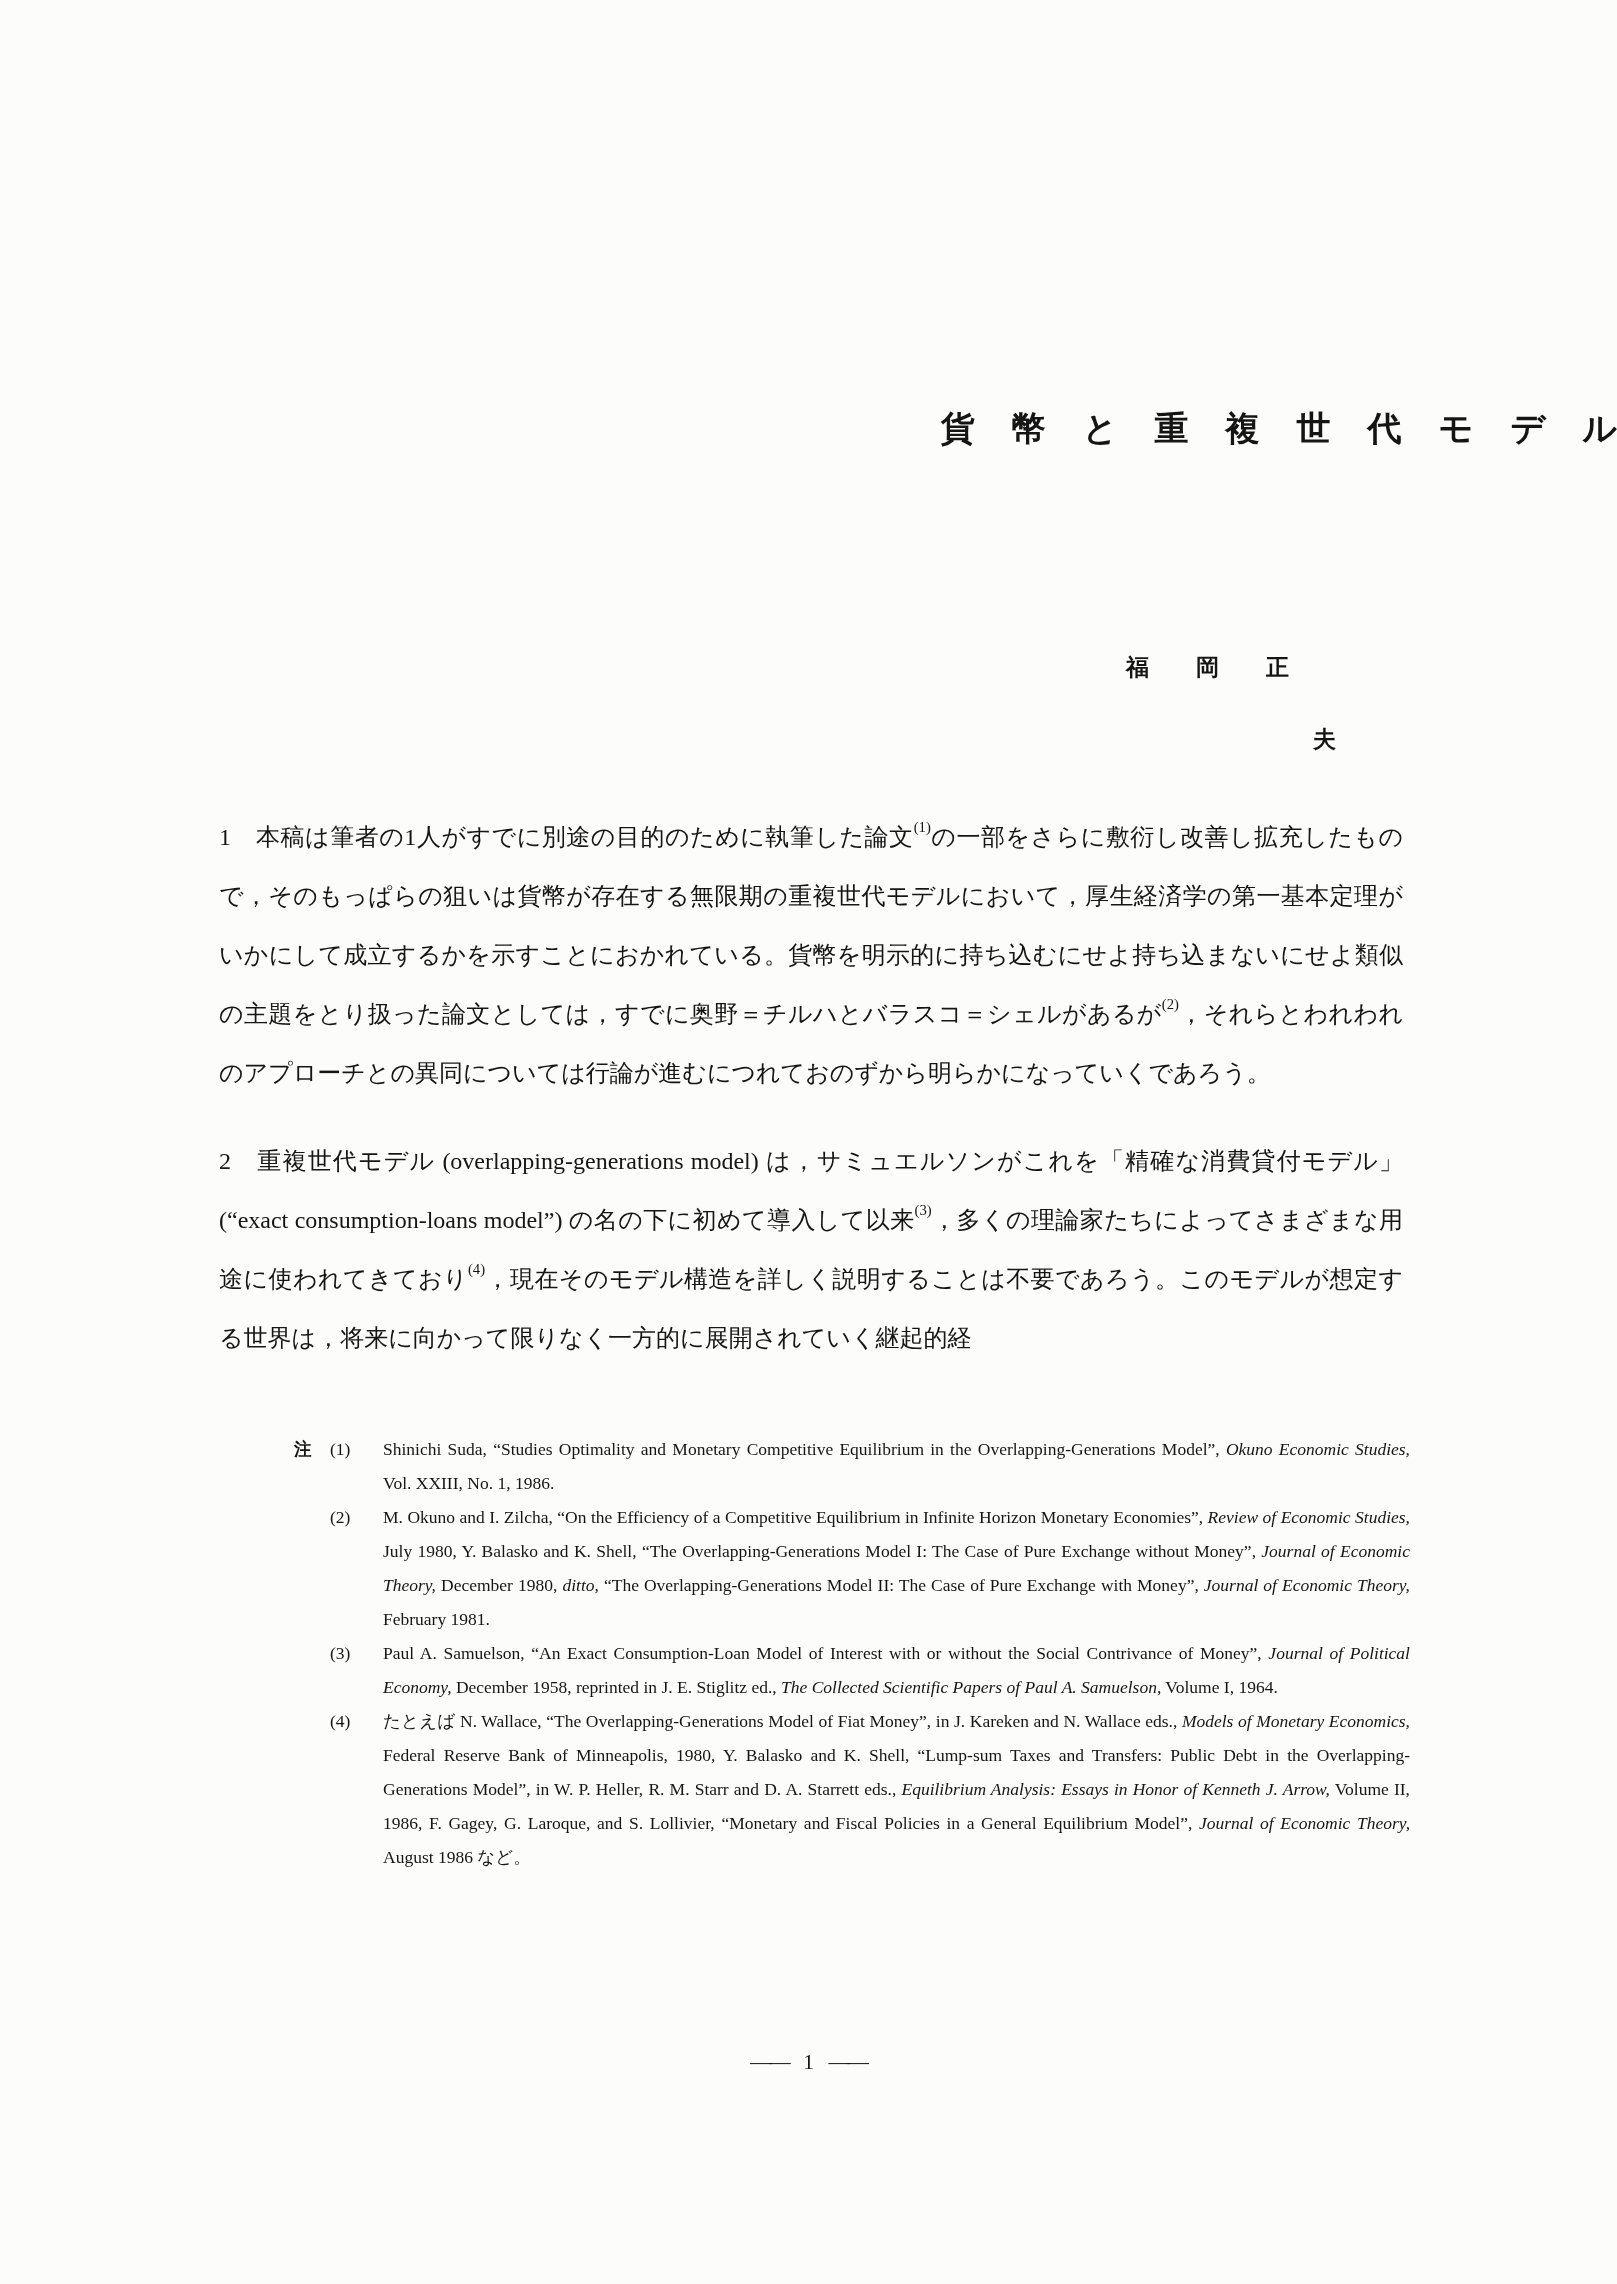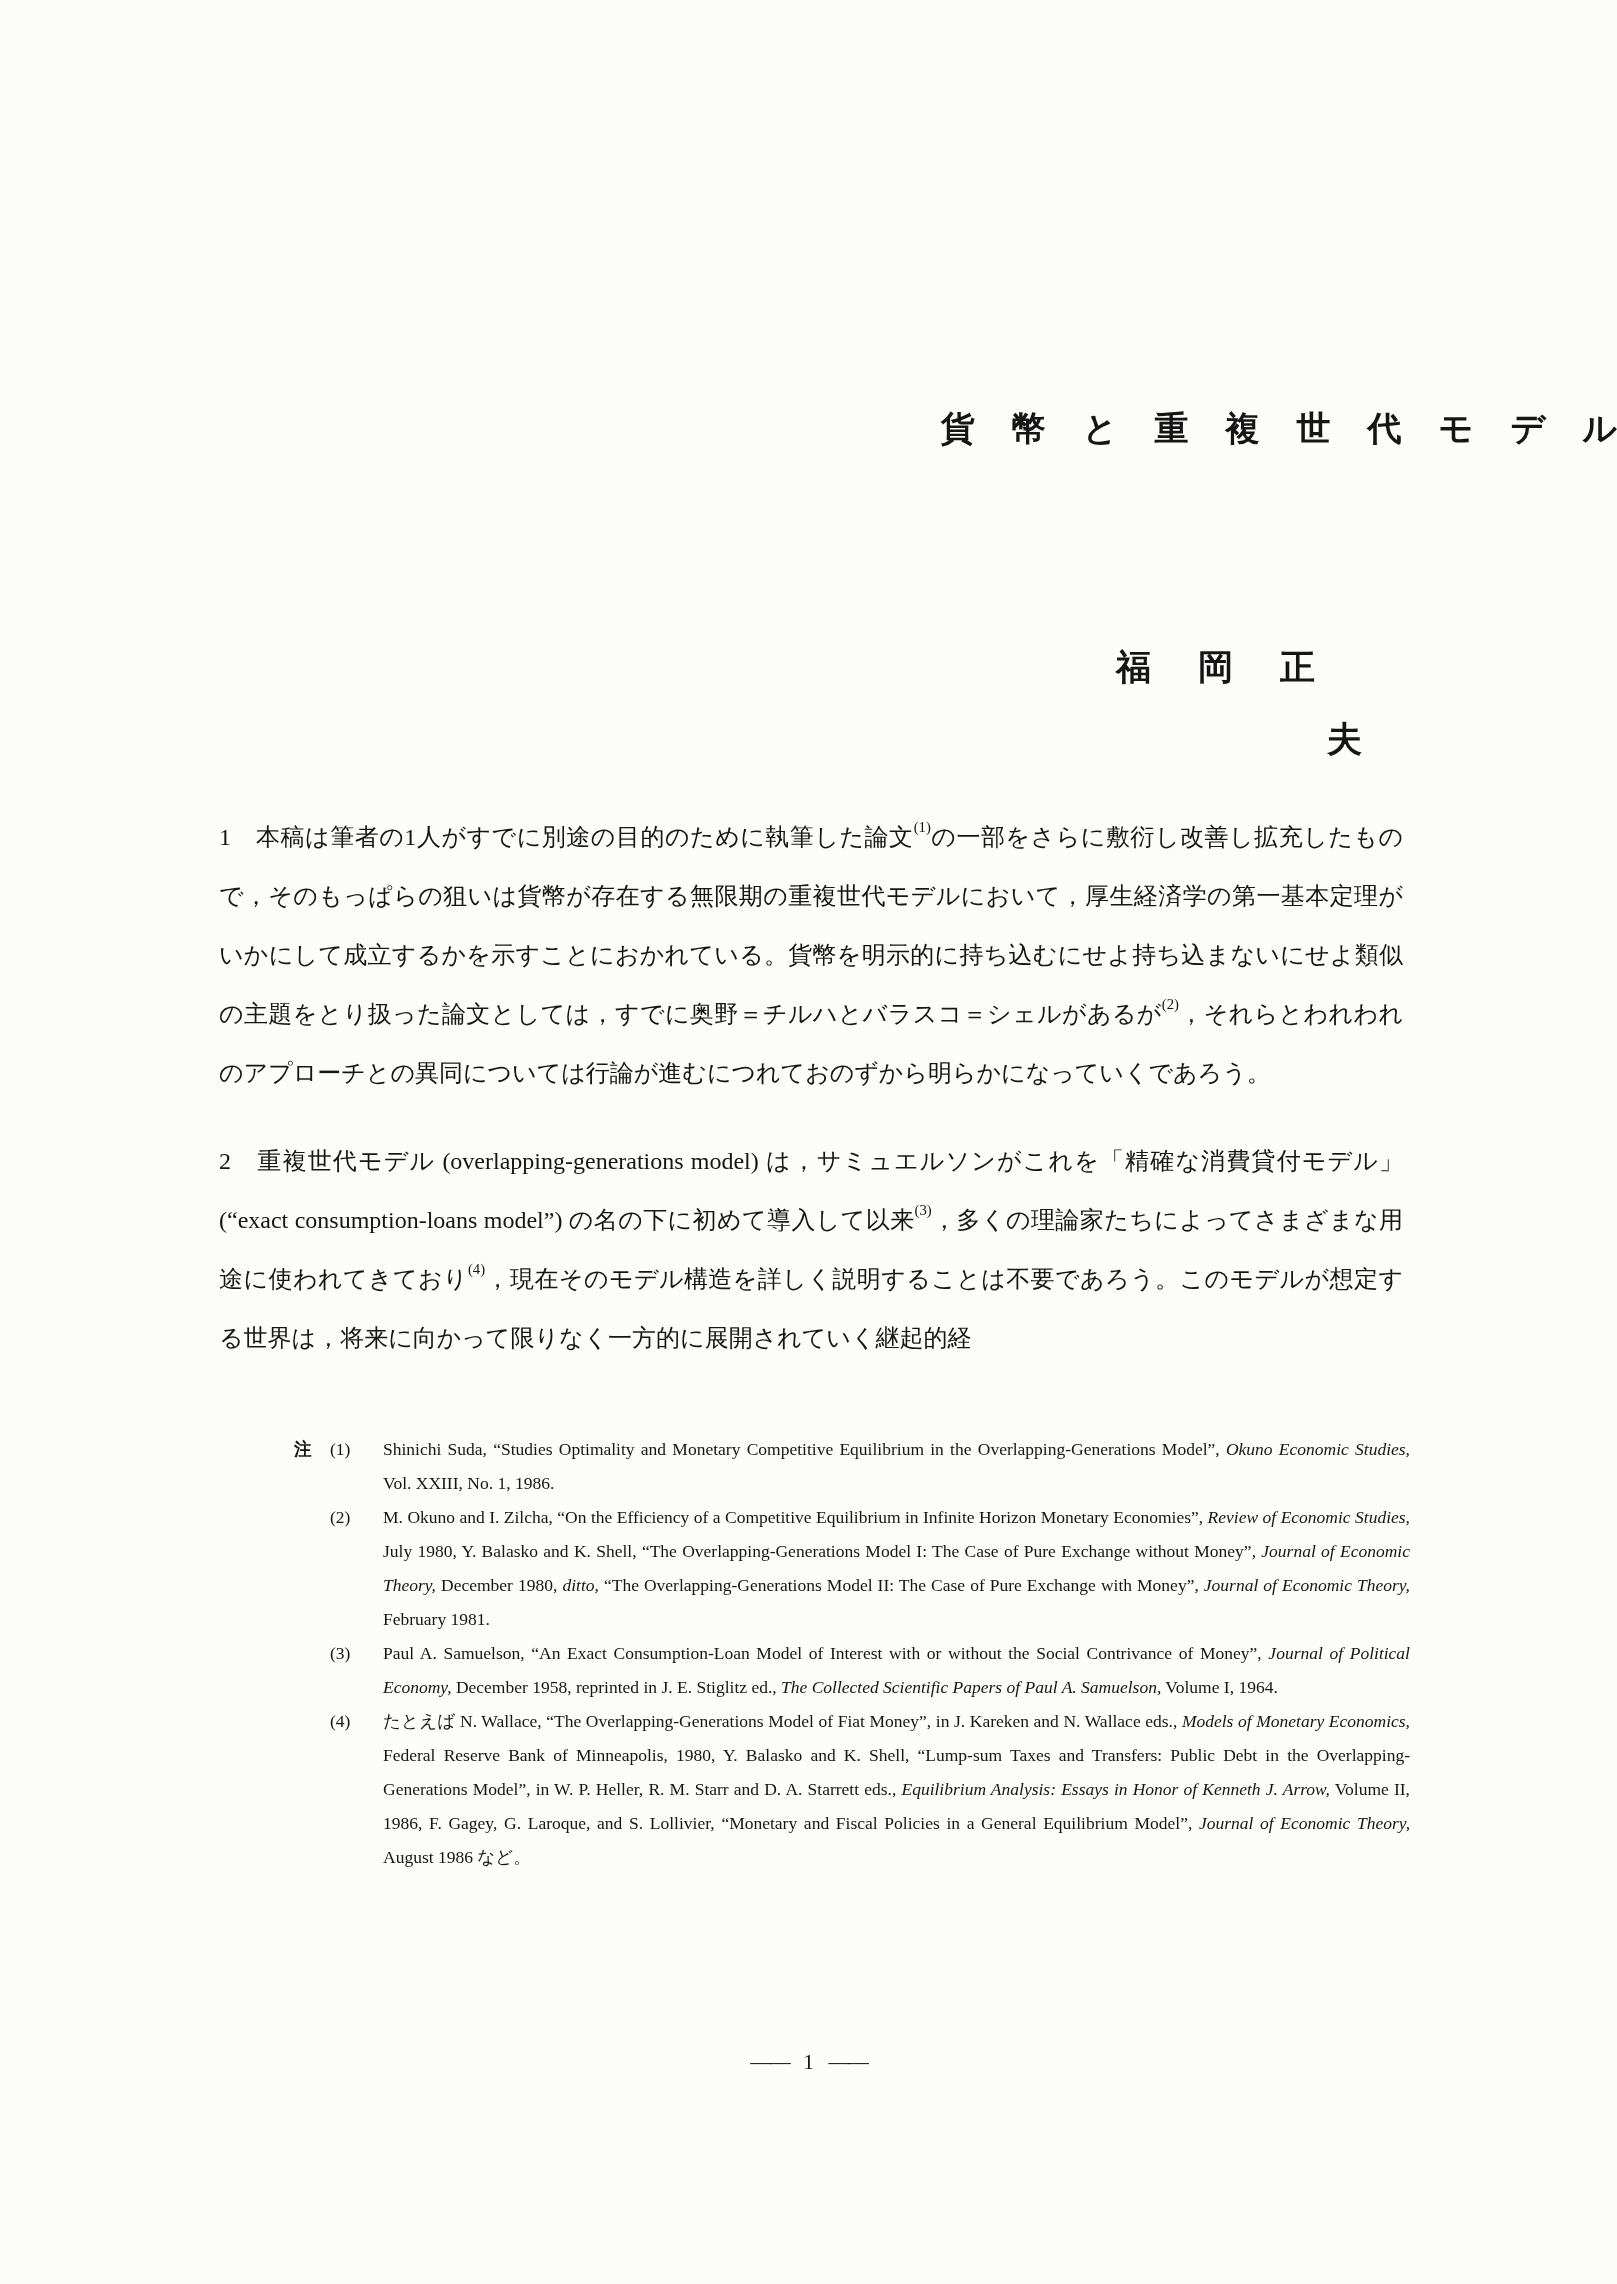--- a/index.html
+++ b/index.html
@@ -24,23 +24,23 @@
     font-size: 34px;
     font-weight: 700;
     margin: 0;
   }
   .title .spread { letter-spacing: 37px; margin-right: -37px; }
 
   
   .authors {
     position: absolute;
     top: 632px;
-    right: 255px;
+    right: 281px;
     text-align: right;
-    font-size: 35px;
+    font-size: 23px;
     font-weight: 600;
     line-height: 72px;
   }
   .authors .spread { letter-spacing: 47px; margin-right: -47px; }
 
   
   .body-text {
     position: absolute;
     top: 808px;
     left: 219px;

